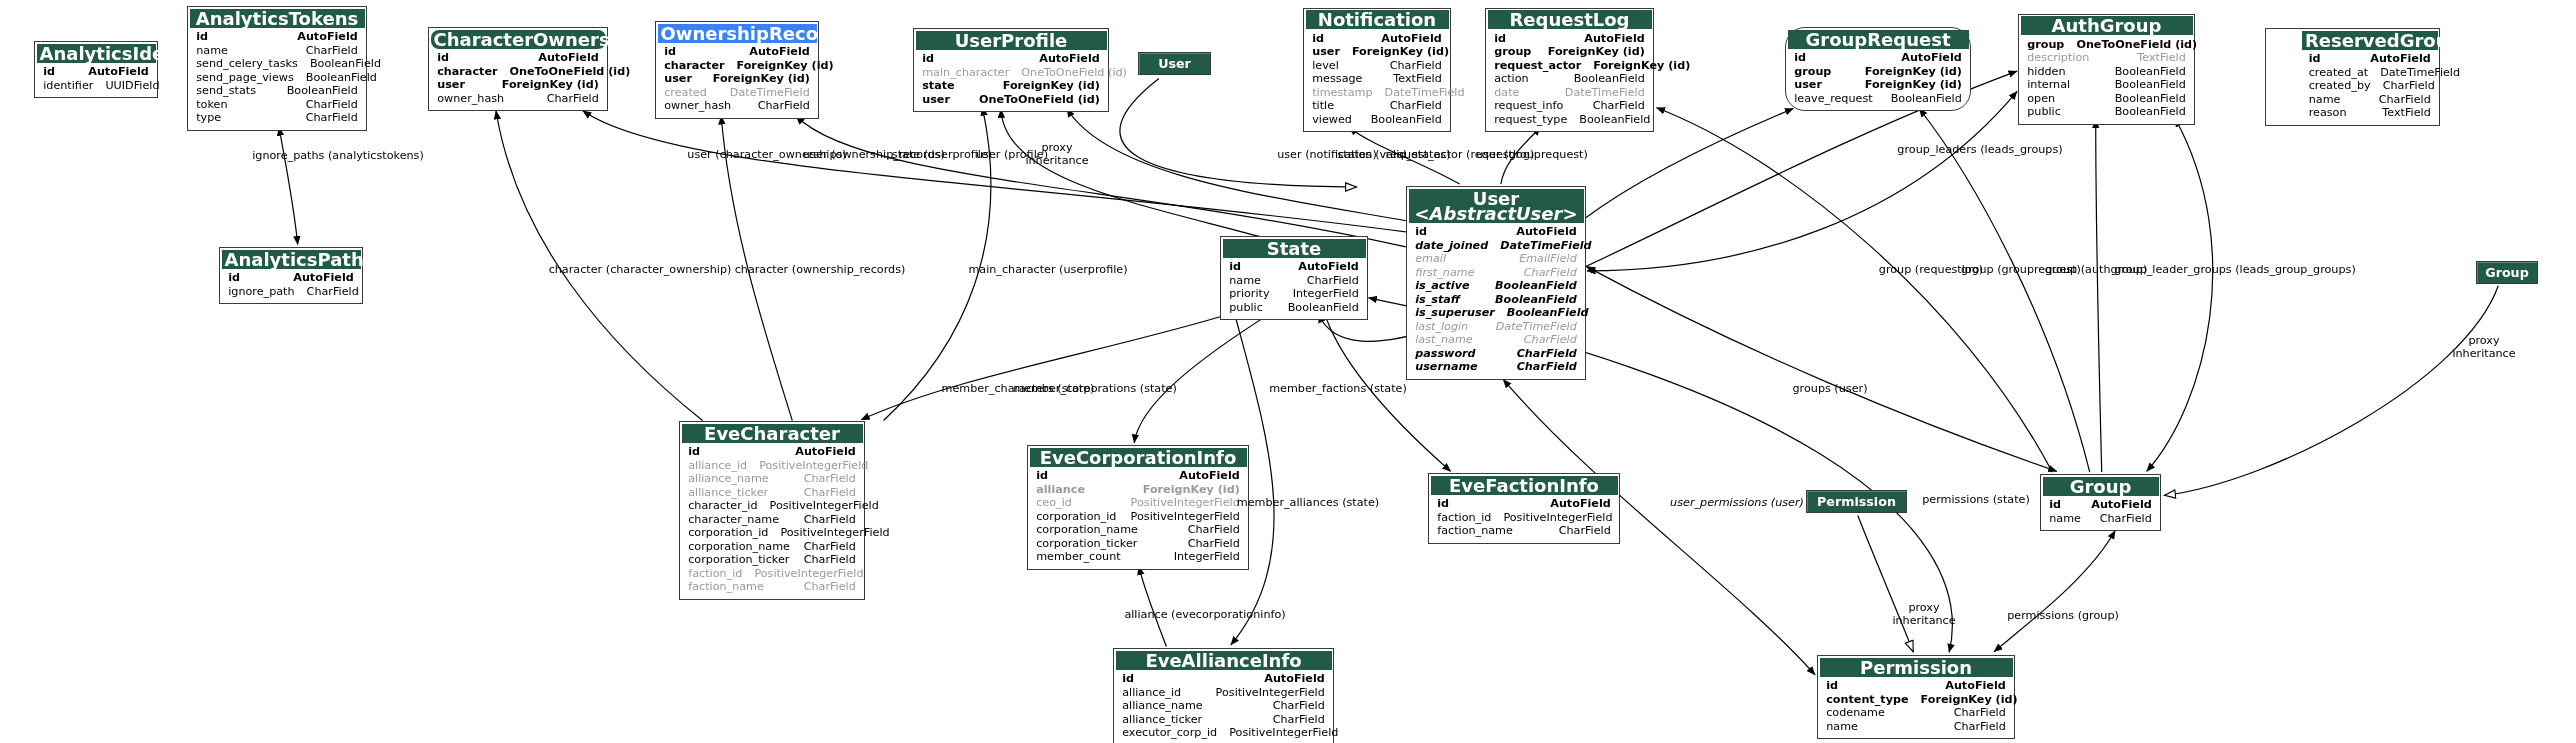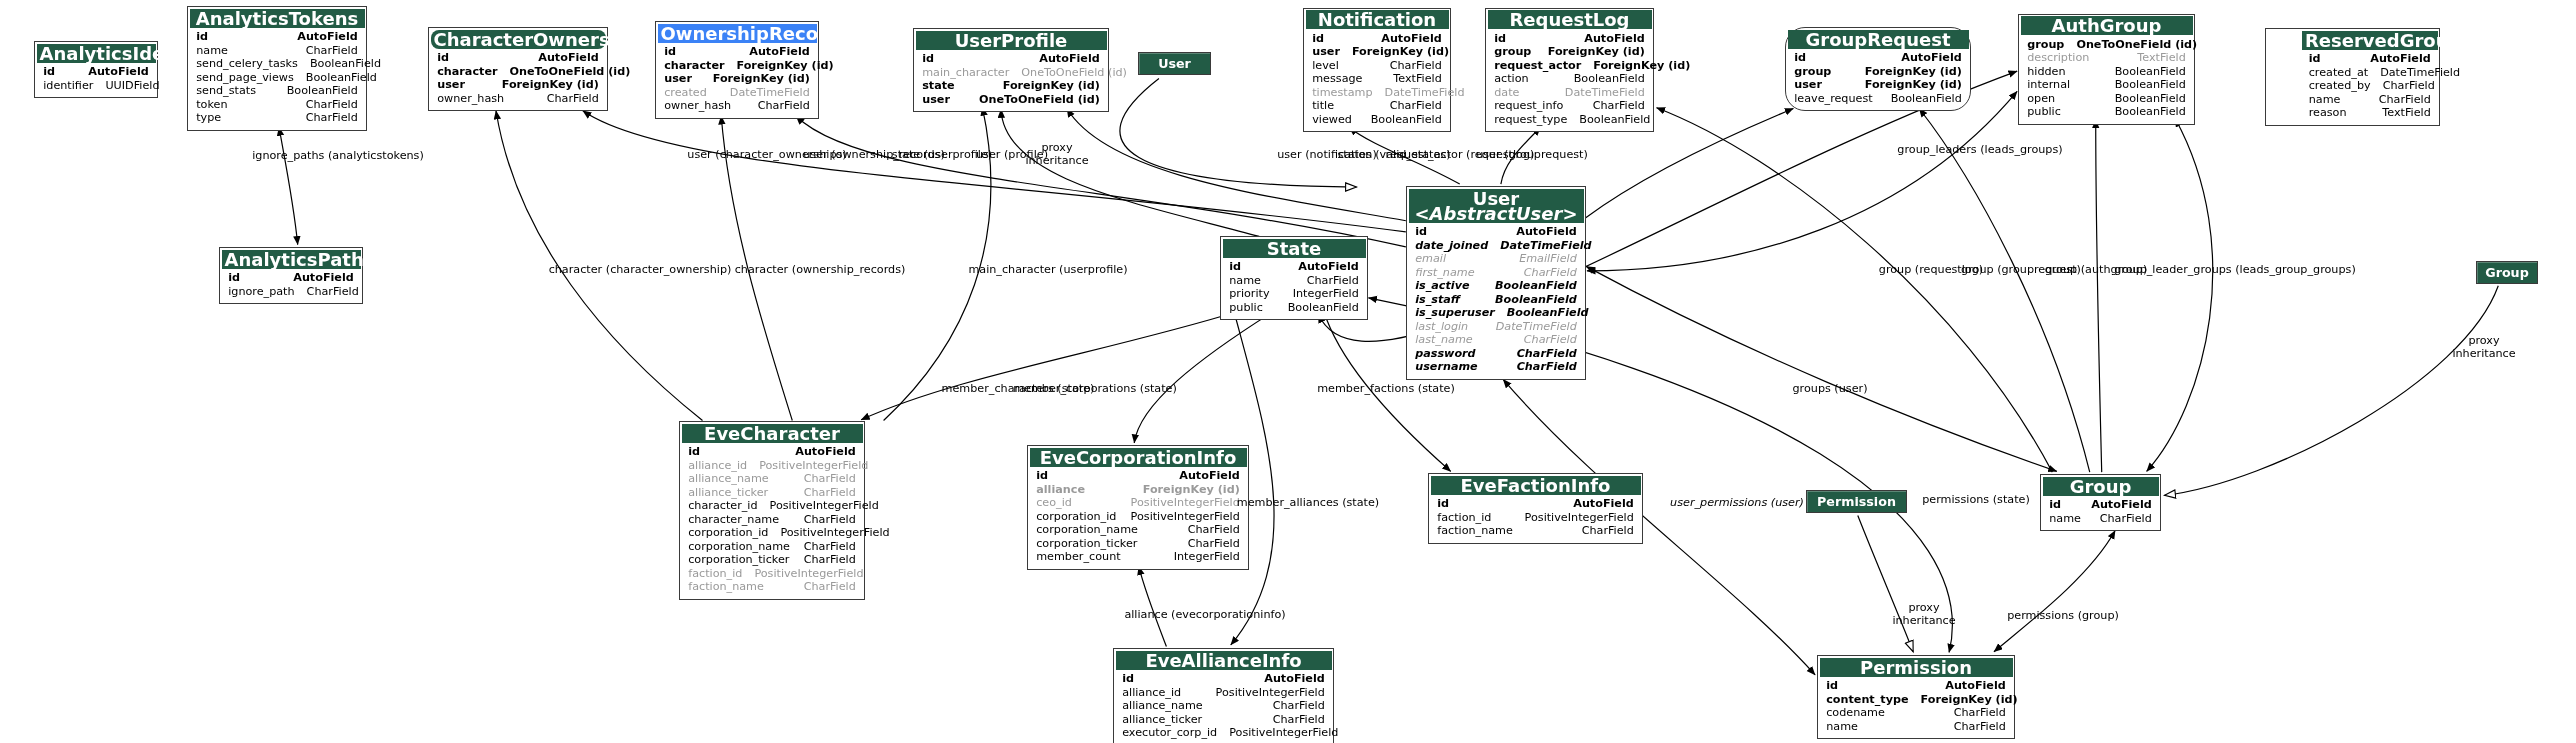--- a/index.html
+++ b/index.html
@@ -475,21 +475,21 @@
         <div class="frow">
           <span class="fn">corporation_ticker</span>
           <span class="ft">CharField</span>
         </div>
         <div class="frow">
           <span class="fn">member_count</span>
           <span class="ft">IntegerField</span>
         </div>
       </div>
     </div>
-    <div class="tbl" style="left: 1428px; top: 473px; width: 215px;">
+    <div class="tbl" style="left: 1428px; top: 473px; width: 192px;">
       <div class="hdr" style="background: rgb(34, 91, 69);"><span>EveFactionInfo</span></div>
       <div class="rows">
         <div class="frow">
           <span class="fn b">id</span>
           <span class="ft b">AutoField</span>
         </div>
         <div class="frow">
           <span class="fn">faction_id</span>
           <span class="ft">PositiveIntegerField</span>
         </div>
@@ -577,21 +577,21 @@
     <div class="elabel" style="left: 820px; top: 270px;">character (ownership_records)</div>
     <div class="elabel" style="left: 1048px; top: 270px;">main_character (userprofile)</div>
     <div class="elabel" style="left: 1931px; top: 270px;">group (requestlog)</div>
     <div class="elabel" style="left: 2021px; top: 270px;">group (grouprequest)</div>
     <div class="elabel" style="left: 2096px; top: 270px;">group (authgroup)</div>
     <div class="elabel" style="left: 2235px; top: 270px;">group_leader_groups (leads_group_groups)</div>
     <div class="elabel" style="left: 2484px; top: 348px;">proxy
 inheritance</div>
     <div class="elabel" style="left: 1018px; top: 389px;">member_characters (state)</div>
     <div class="elabel" style="left: 1095px; top: 389px;">member_corporations (state)</div>
-    <div class="elabel" style="left: 1338px; top: 389px; margin-left: 48px;">member_factions (state)</div>
+    <div class="elabel" style="left: 1338px; top: 389px;">member_factions (state)</div>
     <div class="elabel" style="left: 1830px; top: 389px;">groups (user)</div>
     <div class="elabel" style="left: 1308px; top: 503px;">member_alliances (state)</div>
     <div class="elabel" style="left: 1737px; top: 503px; font-style: italic;">user_permissions (user)</div>
     <div class="elabel" style="left: 1976px; top: 500px;">permissions (state)</div>
     <div class="elabel" style="left: 1205px; top: 615px;">alliance (evecorporationinfo)</div>
     <div class="elabel" style="left: 1924px; top: 615px;">proxy
 inheritance</div>
     <div class="elabel" style="left: 2063px; top: 616px;">permissions (group)</div>
   </div>
 

